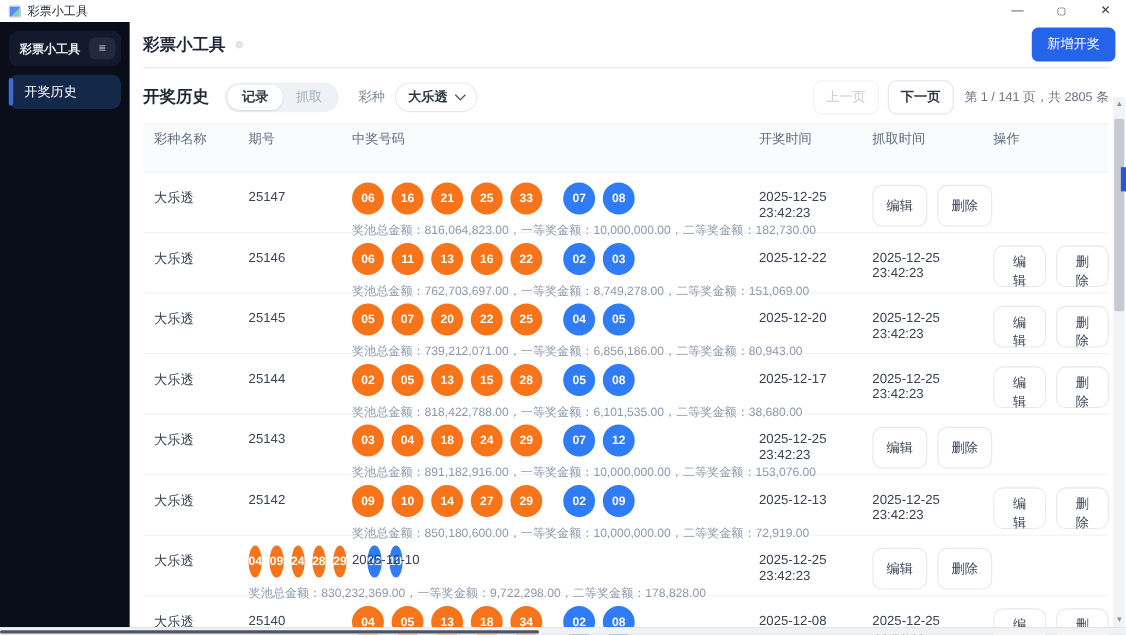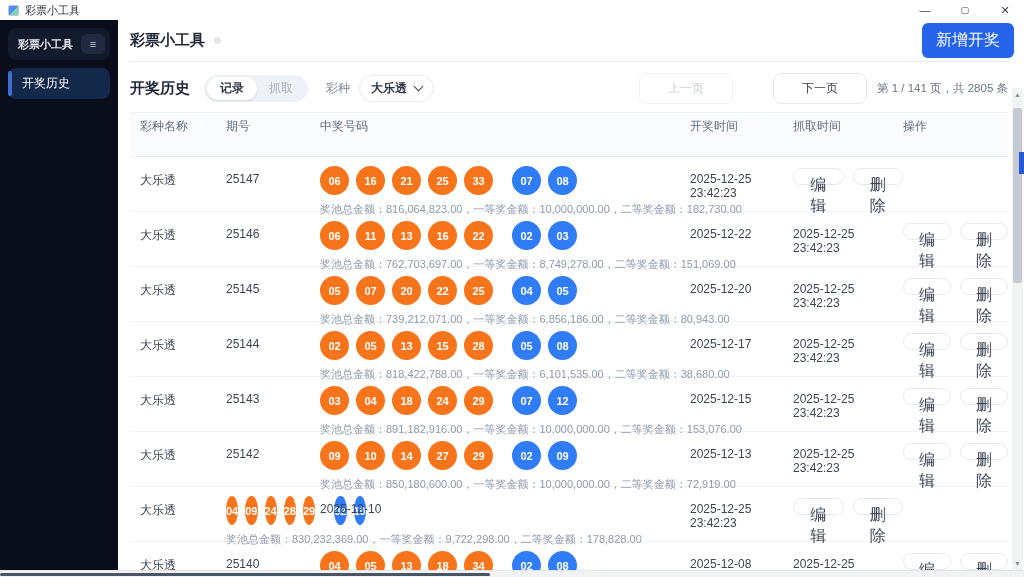--- a/index.html
+++ b/index.html
@@ -29,54 +29,54 @@
   .nav-item { margin:14px 8px 0; padding:7px 10px; font-size:12px; color:#8d95a7; border-radius:8px; position:relative; }
   .nav-item.active { background:#14284a; color:#fff; margin-top:8px; padding-left:14px; }
   .nav-item.active::before { content:""; position:absolute; left:0; top:3px; bottom:3px; width:4px;
     border-radius:4px; background:var(--accent-soft,#3f6cd3); }
   
   .main { flex:1; background:#fff; padding:0 16px 0 12px; position:relative; }
   .page-header { height:42px; display:flex; align-items:center; border-bottom:1px solid #e8ebef; padding-right:0; }
   .page-title { font-size:15px; font-weight:bold; color:#1f2736; }
   .title-dot { width:7px; height:7px; border-radius:50%; background:#e1e5ea; margin-left:9px; }
   .new-btn { margin-left:auto; background:var(--accent,#2563eb); color:#fff; border:none; border-radius:6px;
-    font-size:16px; padding:7px 14px; margin-right:-6px; }
+    font-size:12px; padding:7px 14px; margin-right:-6px; }
   
   .toolbar { margin-top:12px; height:28px; display:flex; align-items:center; }
   .section-title { font-size:15px; font-weight:bold; color:#1f2736; margin-right:14px; }
   .seg { background:#eef1f5; border-radius:14px; padding:3px; display:flex; align-items:center; height:27px; }
   .seg-tab { border:none; background:transparent; font-size:12px; color:#a6aeba; padding:3px 12px; border-radius:11px; }
   .seg-tab.active { background:#fff; color:#2f3847; font-weight:bold; padding:3px 13px; box-shadow:0 1px 2px rgba(30,40,60,.12); }
   .filter-label { font-size:12px; color:#7c8698; margin:0 9px 0 18px; }
   .select-pill { background:#fff; border:1px solid #e6e9ee; border-radius:14px; height:27px;
     display:flex; align-items:center; gap:8px; padding:0 11px; font-size:12px; font-weight:bold; color:#2f3847; }
   .chevron { width:7px; height:7px; border-right:1.6px solid #3c4657; border-bottom:1.6px solid #3c4657;
     transform:rotate(45deg); margin-top:-4px; }
   .pager { margin-left:auto; display:flex; align-items:center; gap:8px; }
-  .pg-btn { background:#fff; border-radius:8px; font-size:12px; padding:6px 28px;margin-left:32px; }
+  .pg-btn { background:#fff; border-radius:8px; font-size:12px; padding:6px 11px; }
   .pg-prev { border:1px solid #f0f2f6; color:#c6ccd6; }
-  .pg-next { border:1px solid #e3e6eb; color:#2f3847; font-weight:normal; }
+  .pg-next { border:1px solid #e3e6eb; color:#2f3847; font-weight:bold; }
   .pg-info { font-size:11.5px; color:#6a7485; margin-left:2px; }
   
   .thead { margin-top:10px; display:grid; grid-template-columns:86px 94px 370px 103px 110px 1fr;
     padding:5px 0 21px 10px; background:#fafbfc; border-top:1px solid #f0f2f5; border-bottom:1px solid #eef1f4; }
   .thead .th { font-size:12px; color:#5f6c83; }
   .trow { display:grid; grid-template-columns:86px 94px 370px 103px 110px 1fr;
     padding:8px 0 0 10px; height:55px; border-bottom:1px solid #f0f2f5; }
   .cell { font-size:12px; color:#3a4454; padding-top:7px; }
   .balls { display:flex; align-items:flex-start; gap:7px; margin-top:1px; }
   .ball { width:29px; height:29px; border-radius:50%; color:#fff; font-size:11px; font-weight:bold;
     display:flex; align-items:center; justify-content:center; }
   .ball.front { background:var(--front-ball,#f7741a); }
   .ball.back { background:var(--back-ball,#2f7cf6); }
   .ball.first-back { margin-left:12px; }
   .amounts { margin-top:7px; font-size:11px; color:#8e9aac; white-space:nowrap; }
   .cact { display:flex; gap:9px; padding-top:3px; }
-  .act-btn { background:#fff; border:1px solid #e6e8ed; border-radius:9px; font-size:16px;
-    color:#3c4657; padding:6px 12px; height:17px;text-align:center; }
+  .act-btn { background:#fff; border:1px solid #e6e8ed; border-radius:9px; font-size:12px;
+    color:#3c4657; padding:6px 12px; height:38px;text-align:center; }
   
   .vscroll { position:absolute; right:1px; top:88px; bottom:7px; width:11px; background:#f2f3f5; z-index:5; }
   .vscroll .arrow { position:absolute; left:0; width:100%; text-align:center; font-size:7px; color:#8a8f98; }
   .vscroll .up { top:3px; } .vscroll .down { bottom:3px; }
   .vthumb { position:absolute; left:1px; right:1px; top:20px; height:175px; background:#c6c9cf; border-radius:2px; }
   .edge-accent { position:absolute; right:0; top:152px; width:5px; height:22px; background:#2458d6; z-index:6; }
   .hscroll { position:absolute; left:0; right:0; bottom:0; height:7px; background:#f1f2f4; border-top:1px solid #e3e5e9; z-index:5; }
   .hthumb { position:absolute; left:0; top:2px; width:490px; height:3px; background:#4a5565; border-radius:2px; }
 </style>
 </head>
@@ -231,21 +231,20 @@
               <span class="ball front">03</span>
               <span class="ball front">04</span>
               <span class="ball front">18</span>
               <span class="ball front">24</span>
               <span class="ball front">29</span>
               <span class="ball back first-back">07</span>
               <span class="ball back">12</span>
             </div>
             <div class="amounts">奖池总金额：891,182,916.00，一等奖金额：10,000,000.00，二等奖金额：153,076.00</div>
           </div>
-          <div class="cell">2025-12-15</div>
           <div class="cell">2025-12-25 23:42:23</div>
           <div class="cact">
             <button class="act-btn">编辑</button>
             <button class="act-btn">删除</button>
           </div>
         </div>
         <div class="trow">
           <div class="cell">大乐透</div>
           <div class="cell">25142</div>
           <div>

